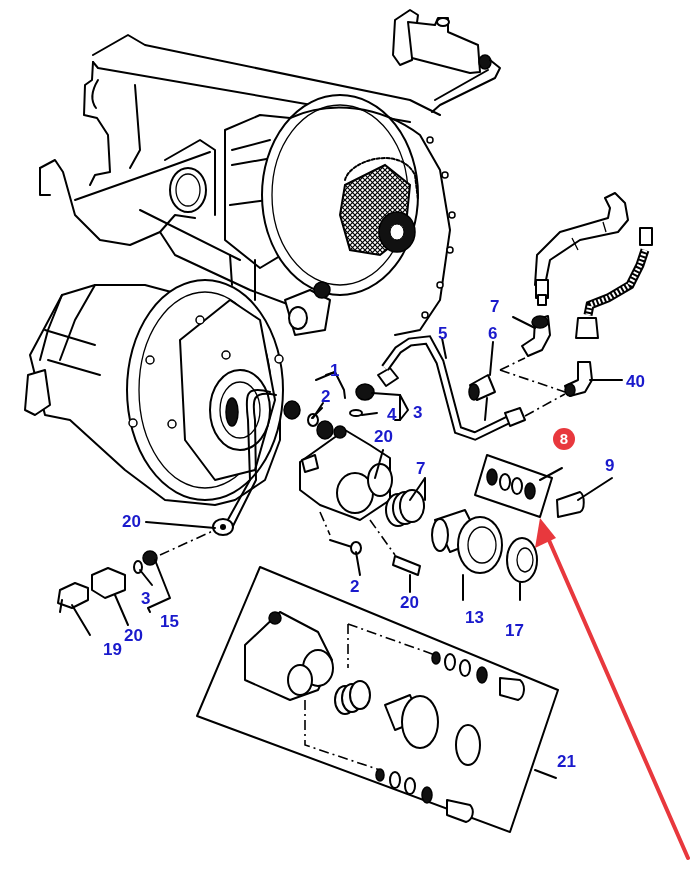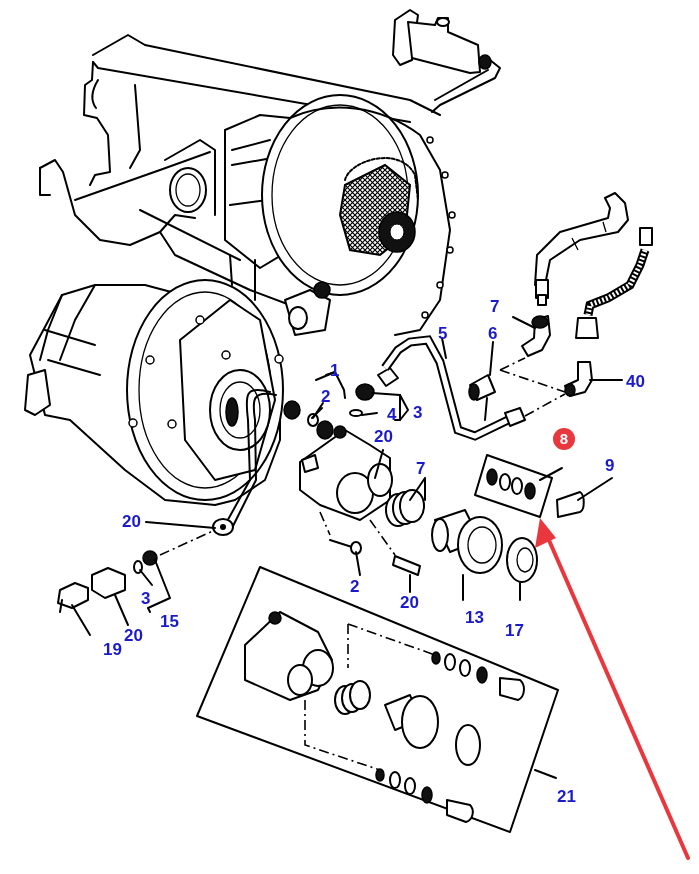--- a/index.html
+++ b/index.html
@@ -265,15 +265,15 @@
 <span class="callout" style="left:416px;top:460px">7</span>
 <span class="callout" style="left:505px;top:622px">17</span>
 <span class="callout" style="left:465px;top:609px">13</span>
 <span class="callout" style="left:400px;top:594px">20</span>
 <span class="callout" style="left:350px;top:578px">2</span>
 <span class="callout" style="left:160px;top:613px">15</span>
 <span class="callout" style="left:141px;top:590px">3</span>
 <span class="callout" style="left:124px;top:627px">20</span>
 <span class="callout" style="left:103px;top:641px">19</span>
 <span class="callout" style="left:122px;top:513px">20</span>
-<span class="callout" style="left:557px;top:788px">21</span>
+<span class="callout" style="left:557px;top:753px">21</span>
 <span class="callout" style="left:626px;top:373px">40</span>
 </div>
 
 </body></html>

